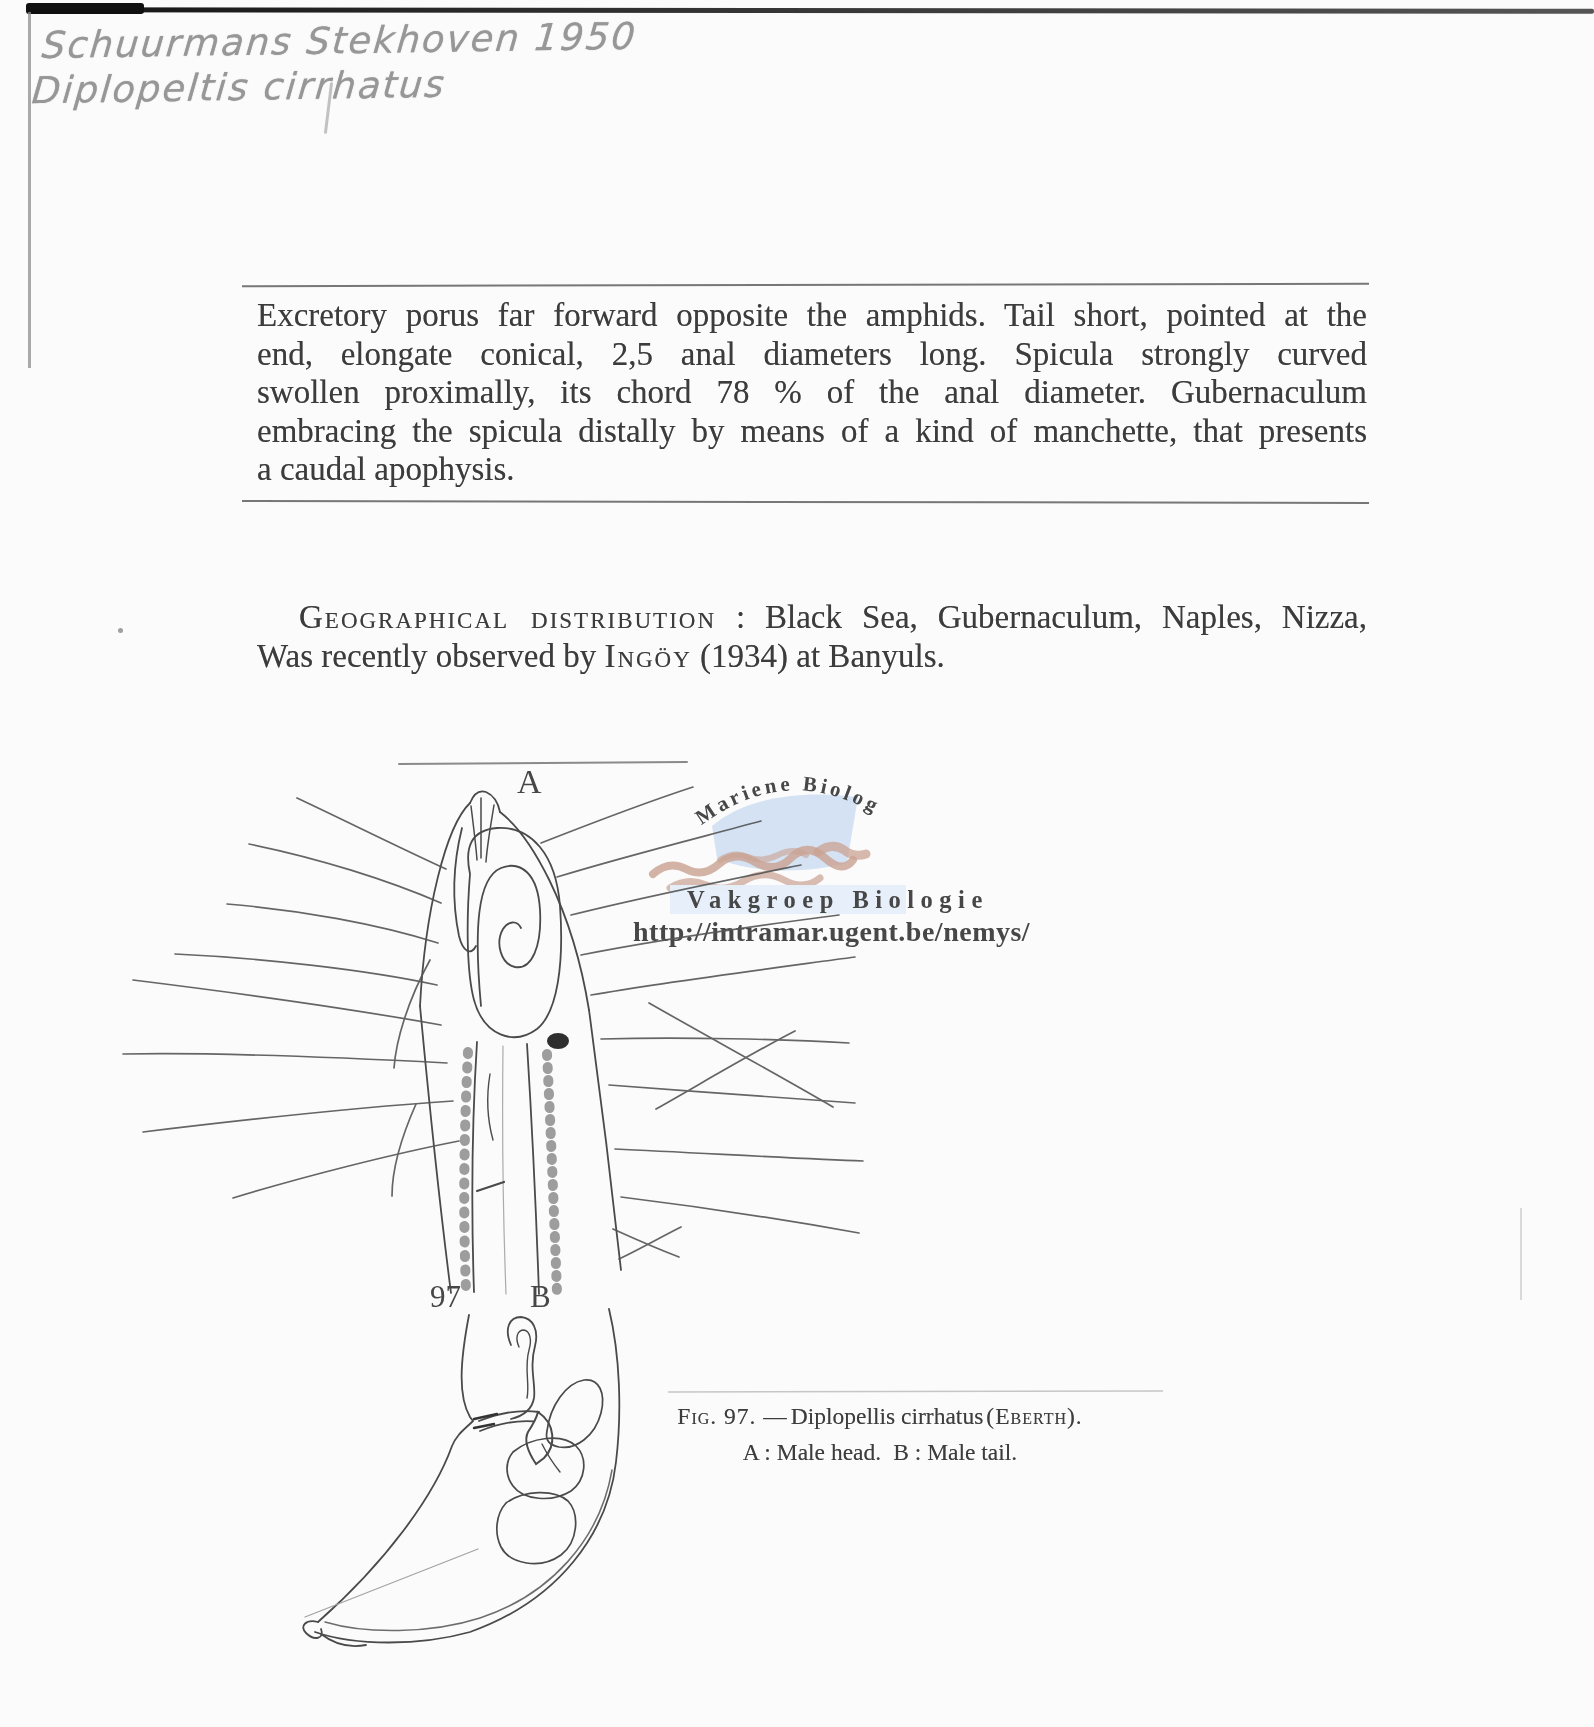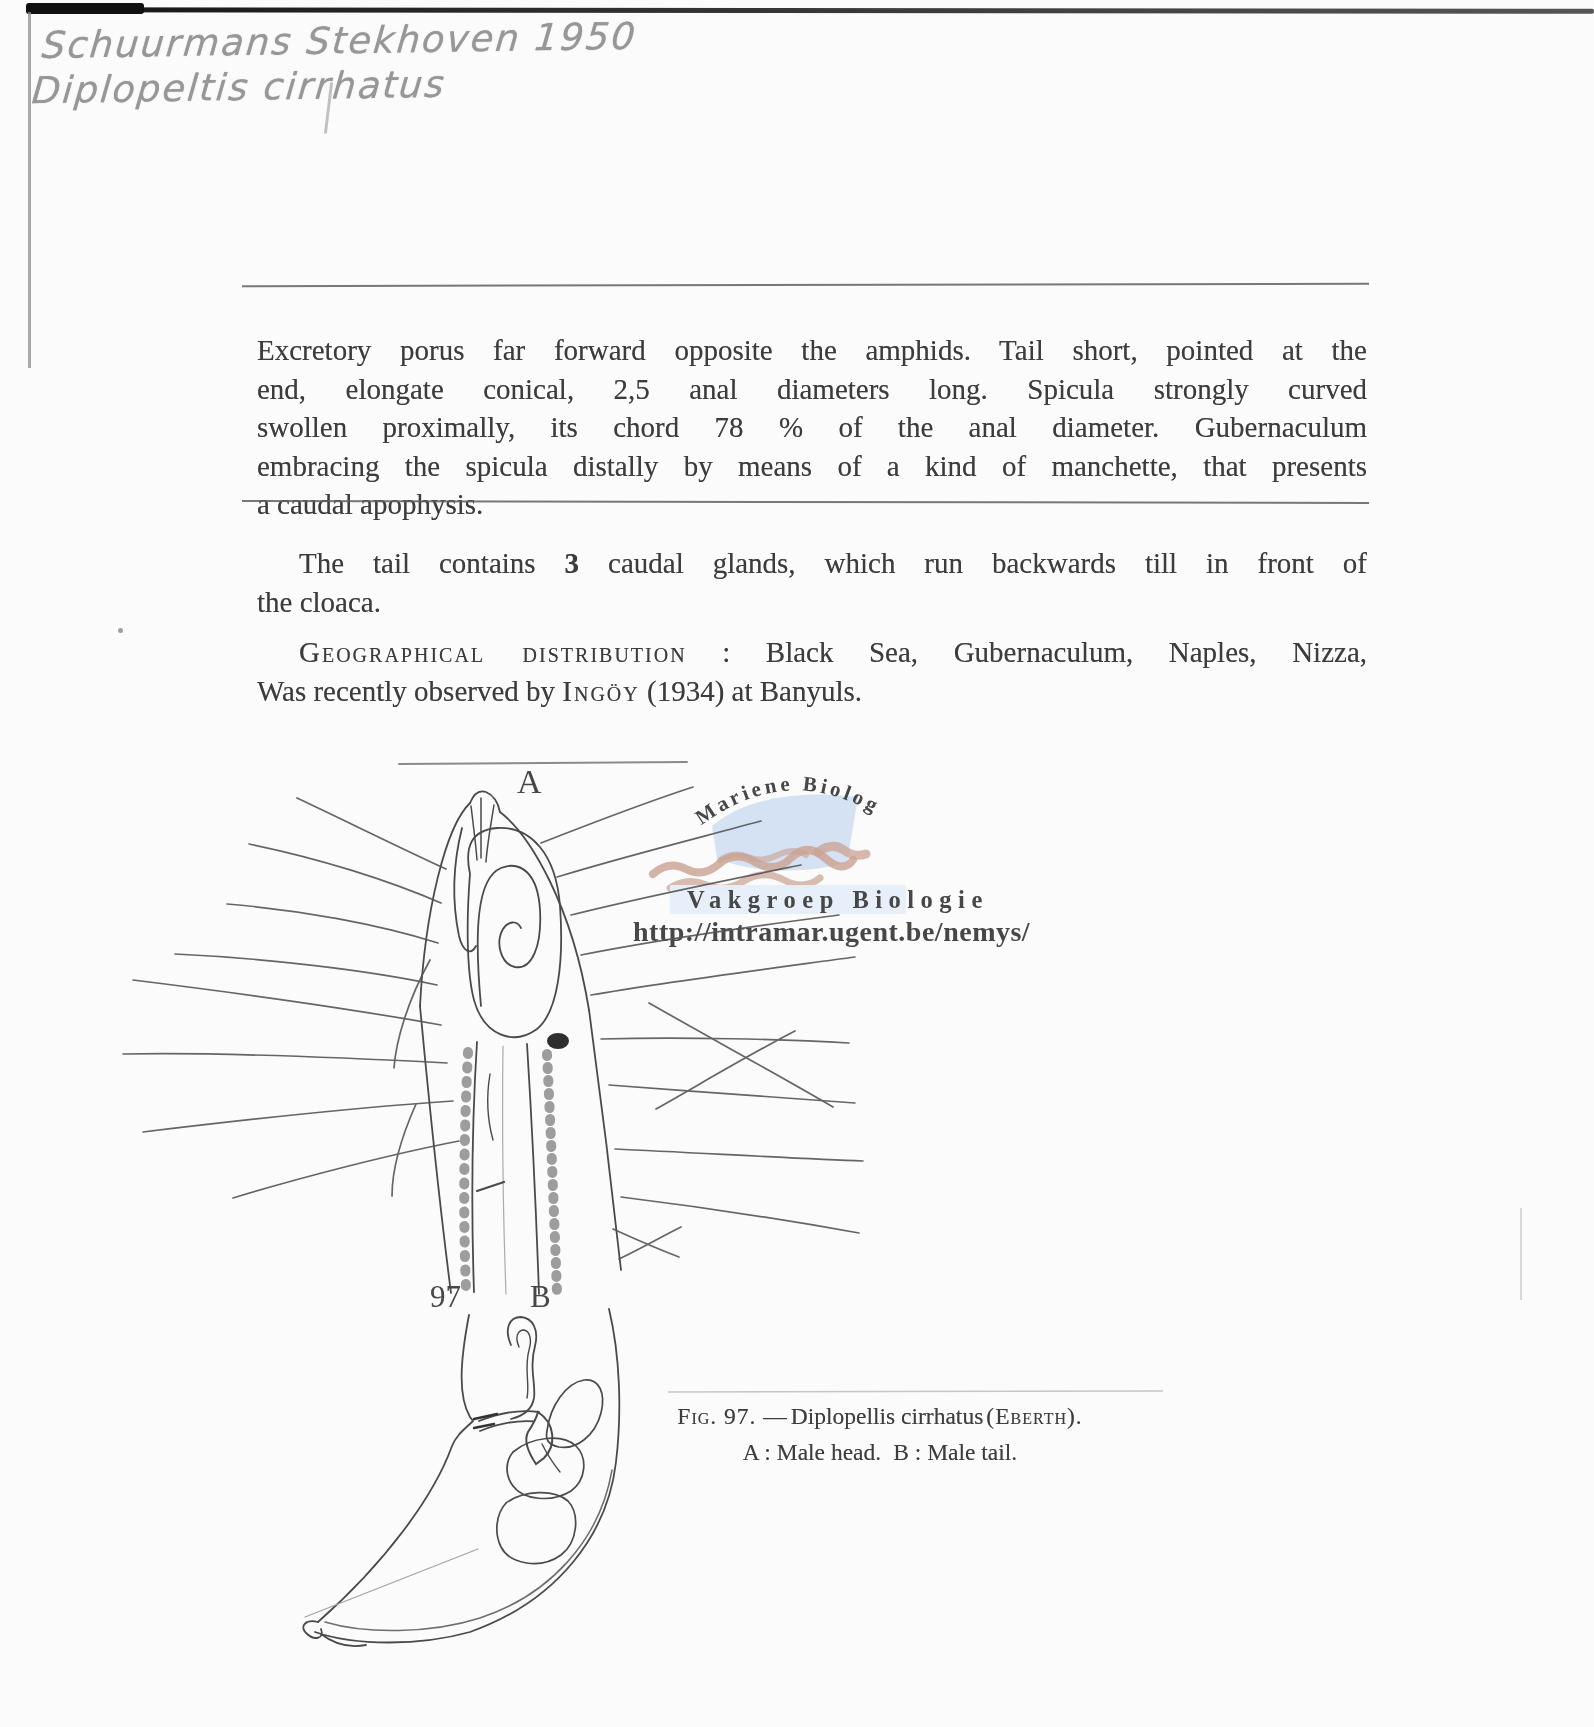--- a/index.html
+++ b/index.html
@@ -25,22 +25,22 @@
     font-size:37px;line-height:45px;color:#979797;letter-spacing:2px;
     transform:rotate(-0.9deg) skewX(-6deg);
     text-shadow:0 0 1px rgba(150,150,150,.75);
   }
   .handwriting .hw2{margin-left:-6px;}
 
   
   .rule{position:absolute;left:242px;width:1127px;height:2px;background:#5f5f5f;opacity:.85;}
   .rule1{top:284px;transform:rotate(-0.12deg);}
   .rule2{top:501px;transform:rotate(0.1deg);}
-  .textblock{position:absolute;left:257px;width:1110px;font-size:29px;line-height:38.6px;
-    color:#3c3c3c;text-shadow:0 0 .6px rgba(62,62,62,.55);margin-top:35px;}
+  .textblock{position:absolute;left:257px;width:1110px;font-size:33px;line-height:38.6px;
+    color:#3c3c3c;text-shadow:0 0 .6px rgba(62,62,62,.55);}
   .para1{top:296px;}
   .para2{top:509px;line-height:38.8px;}
   .para3{top:598px;line-height:39px;}
   .jline{text-align:justify;text-align-last:justify;}
   .indent{text-indent:42px;}
   .sc{font-variant:small-caps;letter-spacing:2px;}
   .bnum{font-weight:bold;}
 
   
   .caption{position:absolute;left:645px;top:1398px;width:470px;text-align:center;
@@ -79,24 +79,20 @@
   <div class="textblock para1">
     <div class="jline">Excretory porus far forward opposite the amphids.  Tail short, pointed at the</div>
     <div class="jline">end, elongate conical, 2,5 anal diameters long.  Spicula strongly curved</div>
     <div class="jline">swollen proximally, its chord 78 % of the anal diameter.  Gubernaculum</div>
     <div class="jline">embracing the spicula distally by means of a kind of manchette, that presents</div>
     <div>a caudal apophysis.</div>
   </div>
 
   <div class="rule rule2"></div>
 
-  <div class="textblock para2">
-    <div class="jline indent"><span>The tail contains </span><span class="bnum">3</span><span> caudal glands, which run backwards till in front of</span></div>
-    <div>the cloaca.</div>
-  </div>
 
   <div class="textblock para3">
     <div class="jline indent"><span class="sc">Geographical distribution</span><span> : Black Sea, Gubernaculum, Naples, Nizza,</span></div>
     <div><span>Was recently observed by </span><span class="sc">Ingöy</span><span> (1934) at Banyuls.</span></div>
   </div>
 
   <div class="caption">
     <div><span class="cap-prefix">Fig. 97. —</span><span class="cap-species">Diplopellis cirrhatus</span><span class="cap-auth">(Eberth).</span></div>
     <div><span>A : Male head.</span><span class="cap-b">B : Male tail.</span></div>
   </div>

